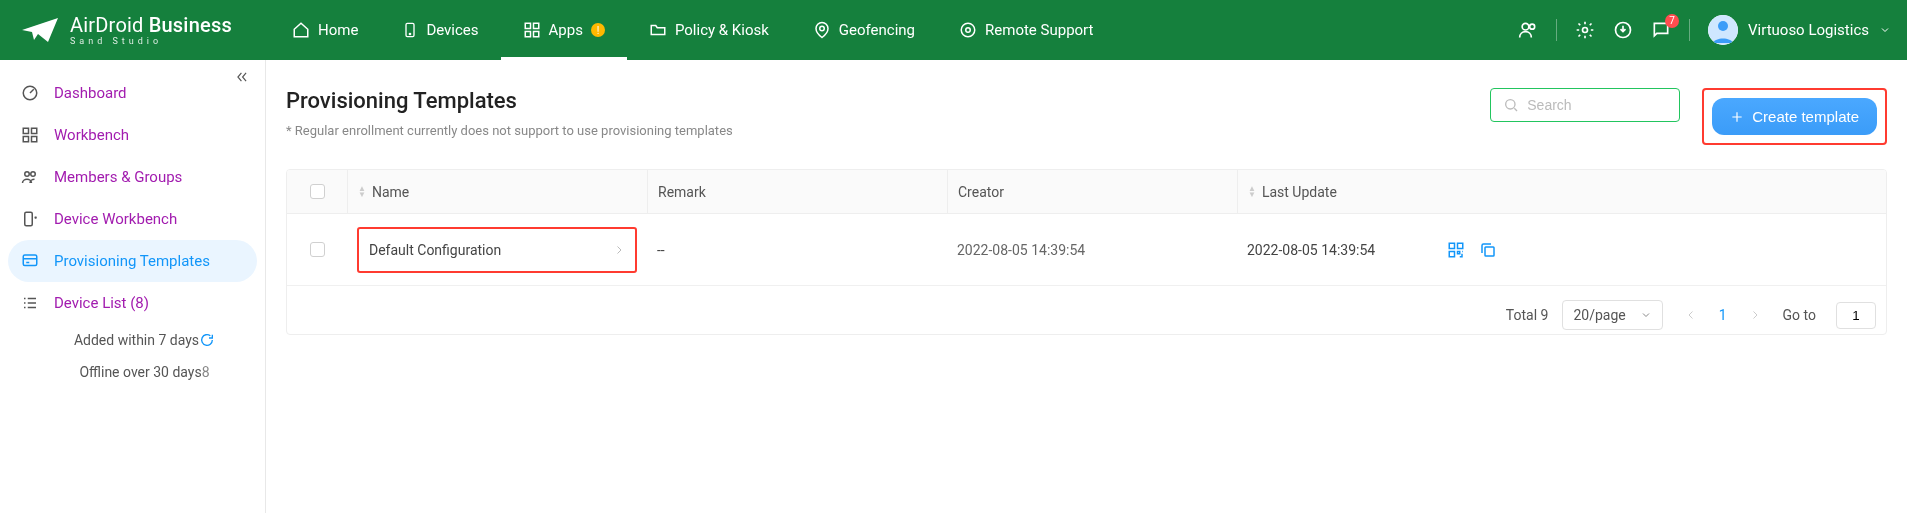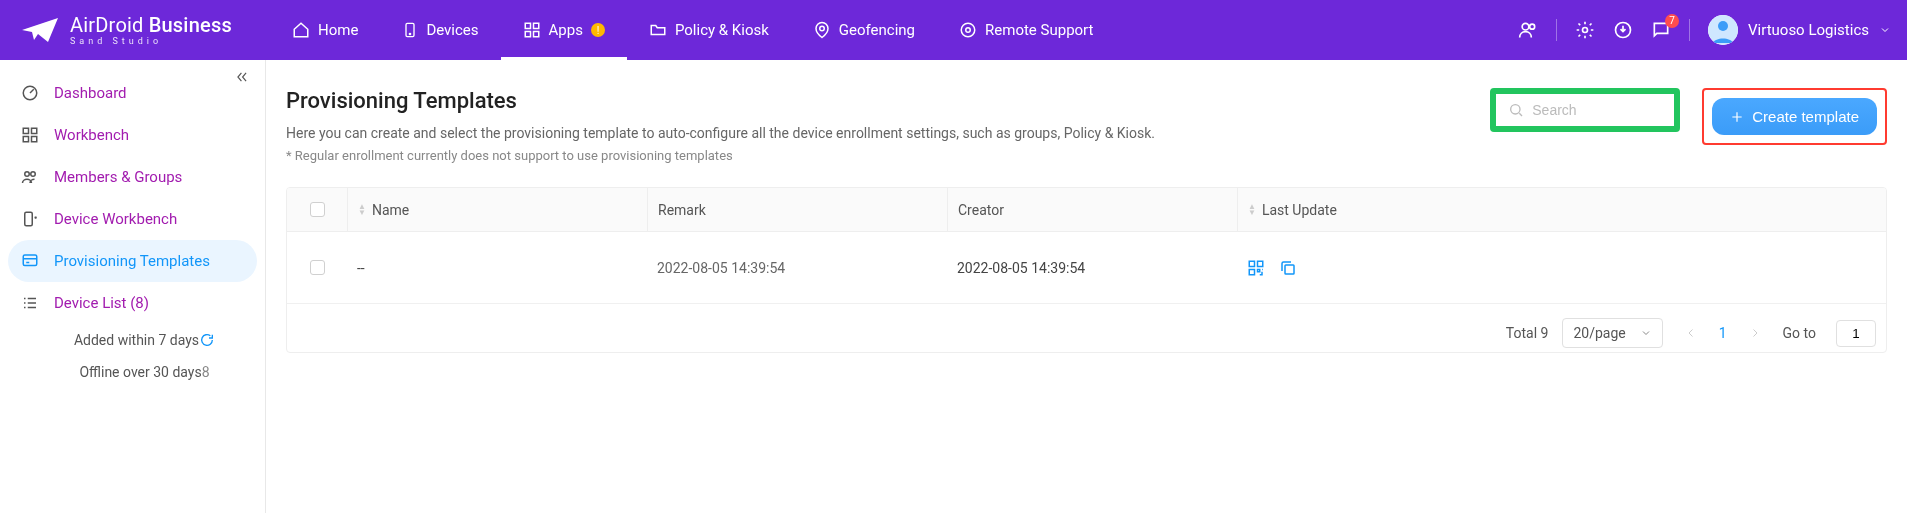--- a/index.html
+++ b/index.html
@@ -1,19 +1,19 @@
 <!DOCTYPE html>
 <html><head>
 <meta charset="utf-8">
 <style>
   * { box-sizing: border-box; margin: 0; padding: 0; }
   body { font-family: -apple-system, BlinkMacSystemFont, "Segoe UI", Roboto, "Helvetica Neue", Arial, sans-serif; background: #fff; color: #333; font-size: 14px; }
 
   
-  .topbar { height: 60px; background: #6d28d9; display: flex; align-items: center; color: #fff; padding: 0 16px 0 20px; }
+  .topbar { height: 60px; background: #15803d; display: flex; align-items: center; color: #fff; padding: 0 16px 0 20px; }
   .logo-block { display: flex; align-items: center; gap: 10px; width: 250px; }
   .logo-graphic svg { display:block; }
   .logo-text { display:flex; flex-direction:column; line-height:1; }
   .logo-main { font-size: 20px; font-weight: 400; letter-spacing: 0.2px; }
   .logo-main b { font-weight: 500; }
   .logo-sub { font-size: 9px; letter-spacing: 4px; opacity: 0.85; margin-top:2px; }
 
   .main-nav { display: flex; align-items: center; height: 100%; }
   .nav-item { display: flex; align-items: center; gap: 8px; padding: 0 22px; height: 60px; cursor: pointer; font-size: 15px; position: relative; }
   .nav-item.active::after { content:""; position:absolute; left:0; right:0; bottom:0; height:3px; background:#fff; }
@@ -46,21 +46,21 @@
   .refresh-icon { color:#1296f9; }
 
   
   .main { flex:1; padding:28px 20px 20px 20px; }
   .page-header { display:flex; align-items:flex-start; gap:16px; }
   .page-header-left { flex:1; }
   .page-title { font-size:22px; font-weight:500; color:#222; margin-bottom:10px; }
   .page-desc { font-size:14px; color:#666; line-height:1.5; }
   .page-note { font-size:13px; color:#888; margin-top:4px; }
 
-  .search-box { display:flex; align-items:center; border:6px solid #22c55e; border-radius:4px; padding:8px 12px; width:190px; color:#aaa; gap:8px; }
+  .search-box { display:flex; align-items:center; border:1px solid #22c55e; border-radius:4px; padding:8px 12px; width:190px; color:#aaa; gap:8px; }
   .search-box input { border:none; outline:none; font-size:14px; width:100%; color:#333; }
   .search-box input::placeholder { color:#bbb; }
 
   .create-btn-wrap { border:2px solid #ff3b30; border-radius:4px; padding:8px; margin-left:6px; }
   .create-btn { background:#4aa8ff; background:linear-gradient(#4aa8ff,#3b9cf8); border:none; color:#fff; font-size:15px; padding:10px 18px; border-radius:12px; display:flex; align-items:center; gap:8px; cursor:pointer; }
 
   
   .table-wrap { margin-top:24px; border:1px solid #eee; border-radius:4px; overflow:hidden; }
   .thead, .trow { display:grid; grid-template-columns: 60px 300px 300px 290px 200px 120px; align-items:center; }
   .thead { background:#fafafa; color:#555; font-size:14px; height:44px; border-bottom:1px solid #eee; }
@@ -291,21 +291,20 @@
         <span>Offline over 30 days</span>
         <span class="sub-badge">8</span>
       </div>
     </div>
   </div>
 
   <div class="main">
     <div class="page-header">
       <div class="page-header-left">
         <div class="page-title">Provisioning Templates</div>
-        <div class="page-desc">Here you can create and select the provisioning template to auto-configure all the device enrollment settings, such as groups, Policy &amp; Kiosk.</div>
         <div class="page-note">* Regular enrollment currently does not support to use provisioning templates</div>
       </div>
       <div class="search-box">
         <span>
             <svg width="16" height="16" viewBox="0 0 24 24" fill="none" stroke="#bbb" stroke-width="2">
               <circle cx="11" cy="11" r="7"></circle>
               <path d="M21 21l-4-4"></path>
             </svg>
           </span>
         <input type="text" placeholder="Search" style="">
@@ -340,20 +339,30 @@
         <div class="th">
           <span class="sort-arrows">▲<br>▼</span>
           <span>Last Update</span>
         </div>
       </div>
 
       <div class="trow">
         <div class="td td-check">
             <span class="chk"></span>
           </div>
+        <div class="td">
+          <div class="name-cell-wrap">
+            <span>Default Configuration</span>
+            <span class="chev">
+                <svg width="12" height="12" viewBox="0 0 24 24" fill="none" stroke="#bbb" stroke-width="2">
+                  <path d="M9 5l7 7-7 7"></path>
+                </svg>
+              </span>
+          </div>
+        </div>
         <div class="td">--</div>
         <div class="td creator-cell">
           <span class="ctime">2022-08-05 14:39:54</span>
         </div>
         <div class="td">2022-08-05 14:39:54</div>
         <div class="td op-icons">
           <span>
               <svg width="18" height="18" viewBox="0 0 24 24" fill="none" stroke="#1296f9" stroke-width="2">
                 <rect x="3" y="3" width="7" height="7"></rect>
                 <rect x="14" y="3" width="7" height="7"></rect>

